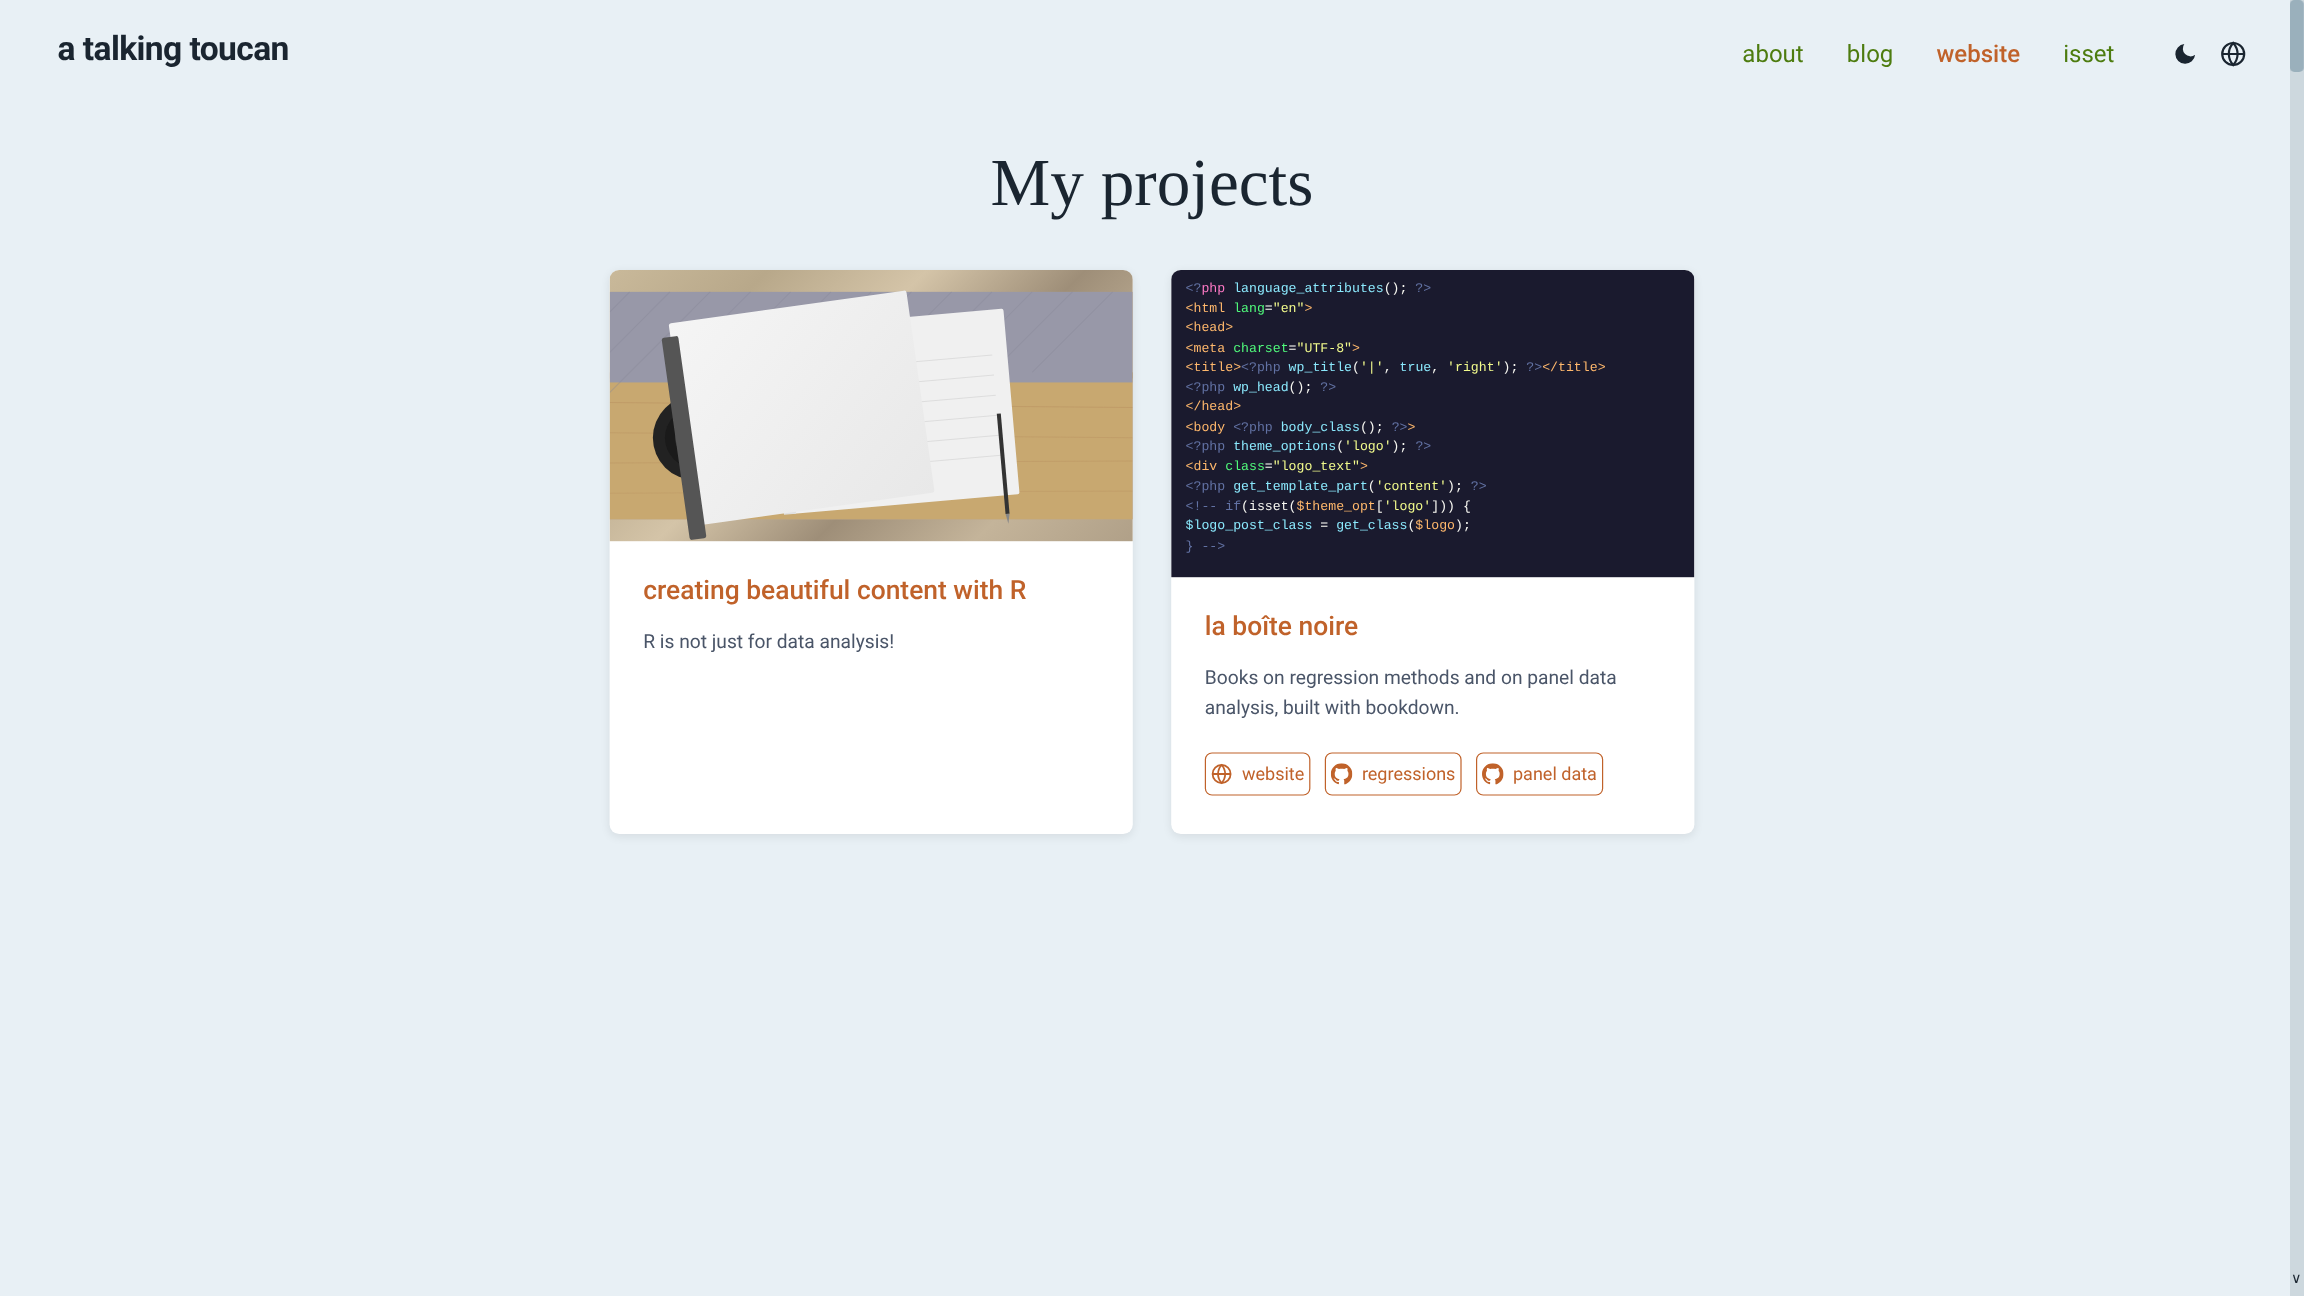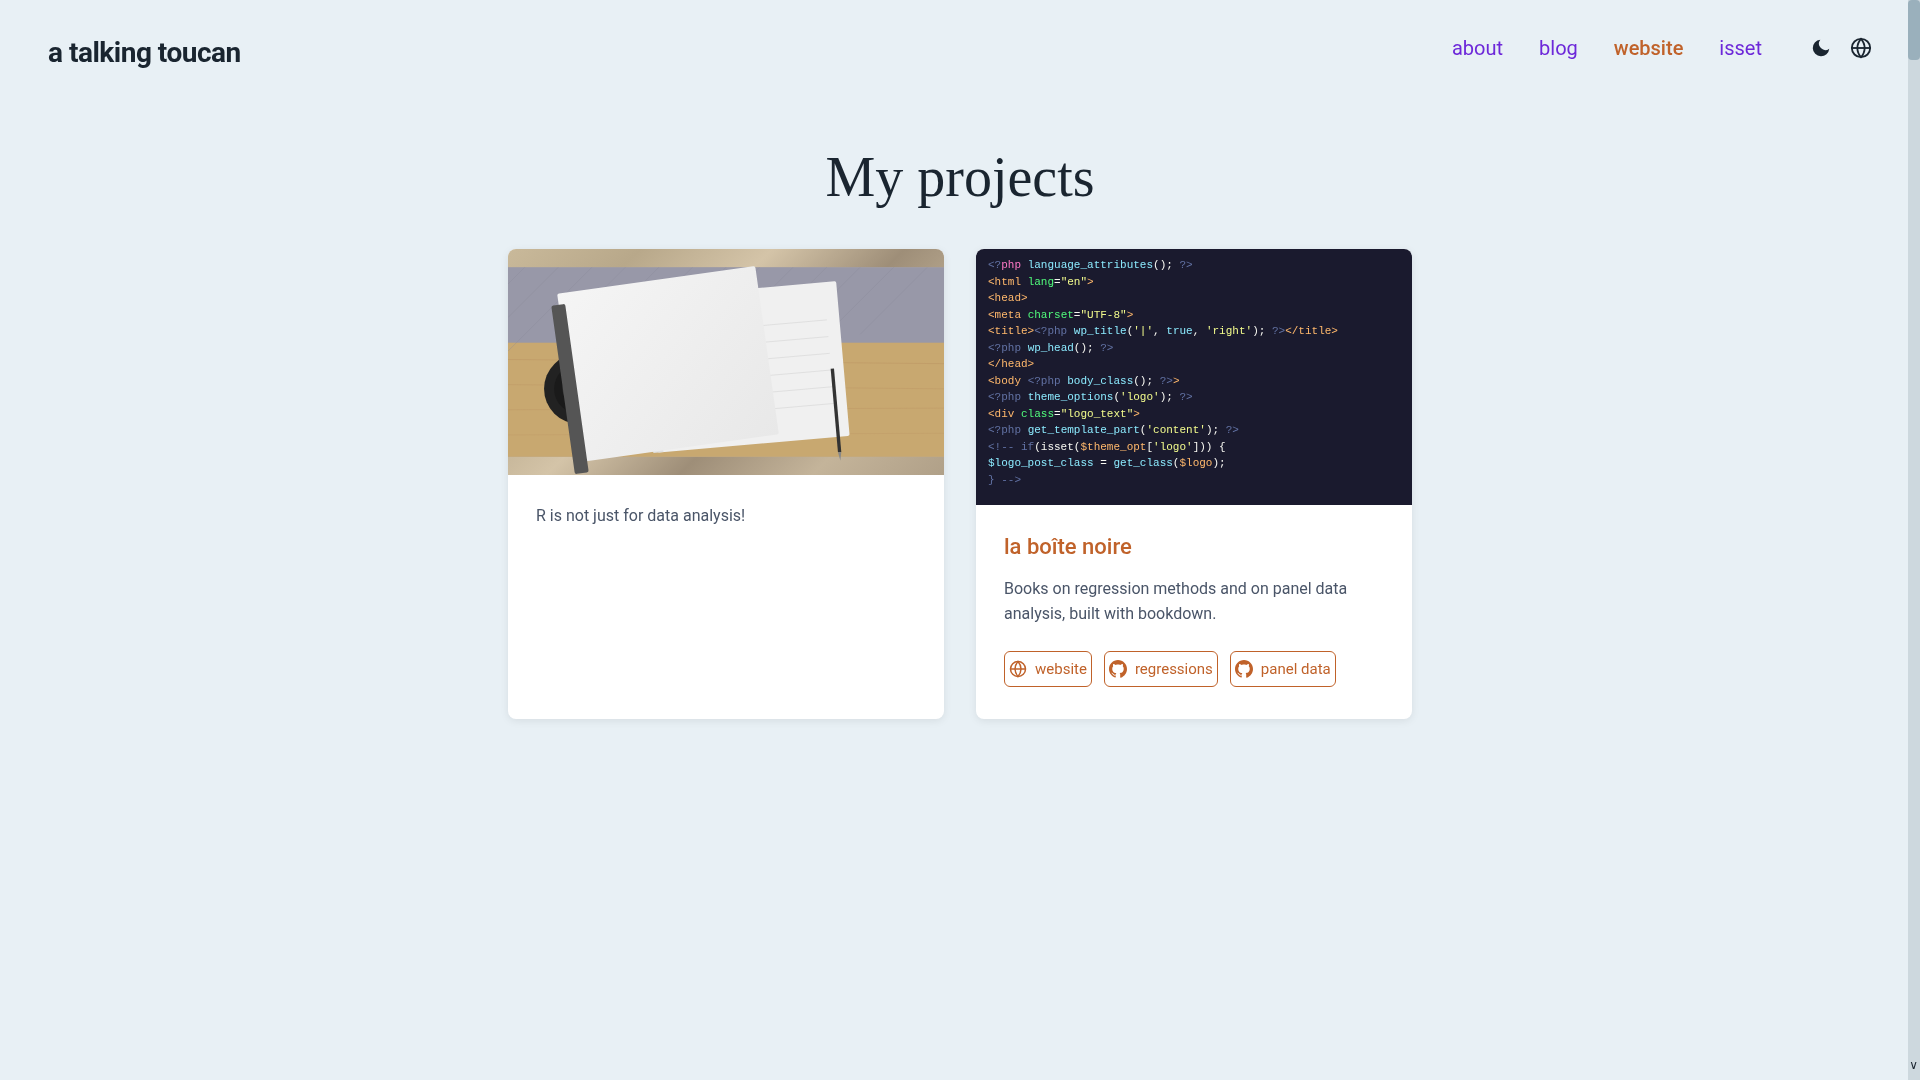--- a/index.html
+++ b/index.html
@@ -12,42 +12,42 @@
       font-family: -apple-system, BlinkMacSystemFont, 'Segoe UI', Roboto, sans-serif;
       background-color: #e8f0f5;
       color: #2c3e50;
       min-height: 1080px;
       width: 1920px;
     }
 
     
     header {
       display: flex;
-      align-items: flex-start;
+      align-items: flex-end;
       justify-content: space-between;
-      padding: 36px 48px;
+      padding: 24px 48px;
       background-color: #e8f0f5;
     }
 
     .site-title {
       font-size: 28px;
       font-weight: 700;
       color: #1a2530;
       letter-spacing: -0.5px;
     }
 
     nav {
       display: flex;
       align-items: center;
       gap: 36px;
     }
 
     .nav-link {
       font-size: 20px;
-      color: #6d28d9;
+      color: #4d7c0f;
       text-decoration: none;
       cursor: pointer;
     }
 
     .nav-link.active {
       color: #c0622a;
       font-weight: 500;
     }
 
     .nav-icons {
@@ -339,20 +339,21 @@
             </g>
           </g>
 
           <g transform="rotate(-5, 400, 180)">
             <rect x="390" y="120" width="4" height="100" fill="#333"></rect>
             <polygon points="390,220 394,220 392,230" fill="#888"></polygon>
           </g>
         </svg>
       </div>
       <div class="card-body">
+        <h2 class="card-title">creating beautiful content with R</h2>
         <p class="card-description">R is not just for data analysis!</p>
       </div>
     </div>
 
     <div class="project-card">
 
       <div class="card-image-code">
         <div class="code-line"><span class="code-gray">&lt;?</span><span class="code-pink">php</span> <span class="code-blue">language_attributes</span><span class="code-white">();</span> <span class="code-gray">?&gt;</span></div>
         <div class="code-line"><span class="code-orange">&lt;html</span> <span class="code-green">lang</span><span class="code-white">=</span><span class="code-yellow">"en"</span><span class="code-orange">&gt;</span></div>
         <div class="code-line"><span class="code-orange">&lt;head&gt;</span></div>

